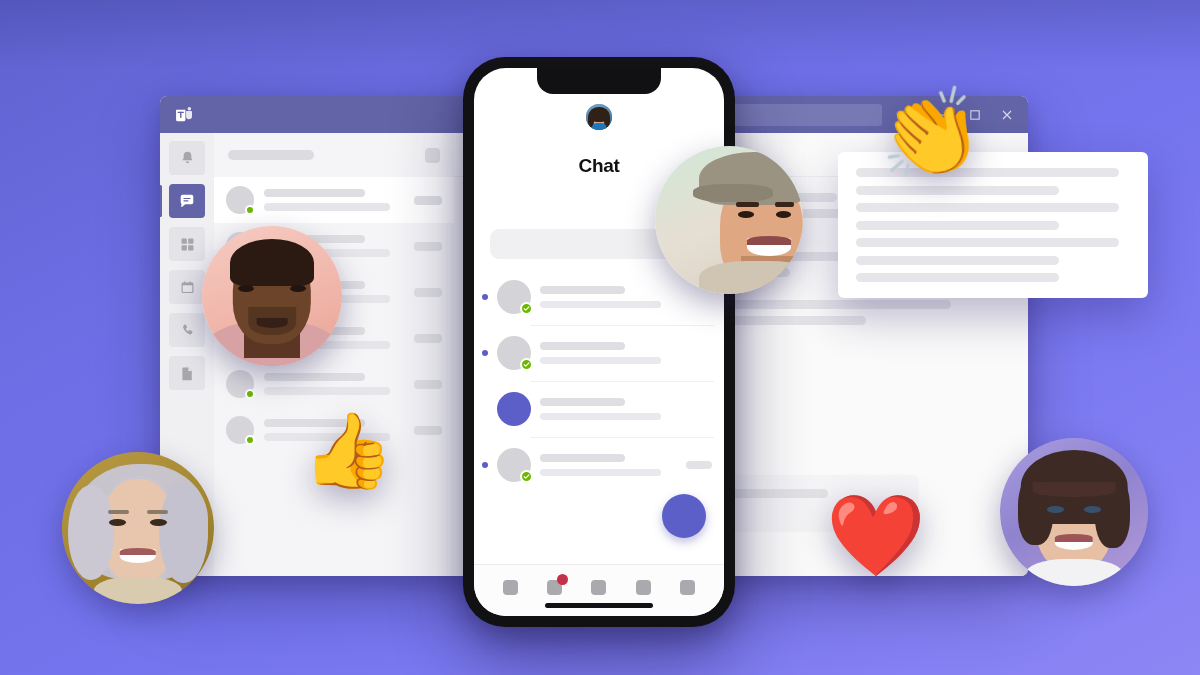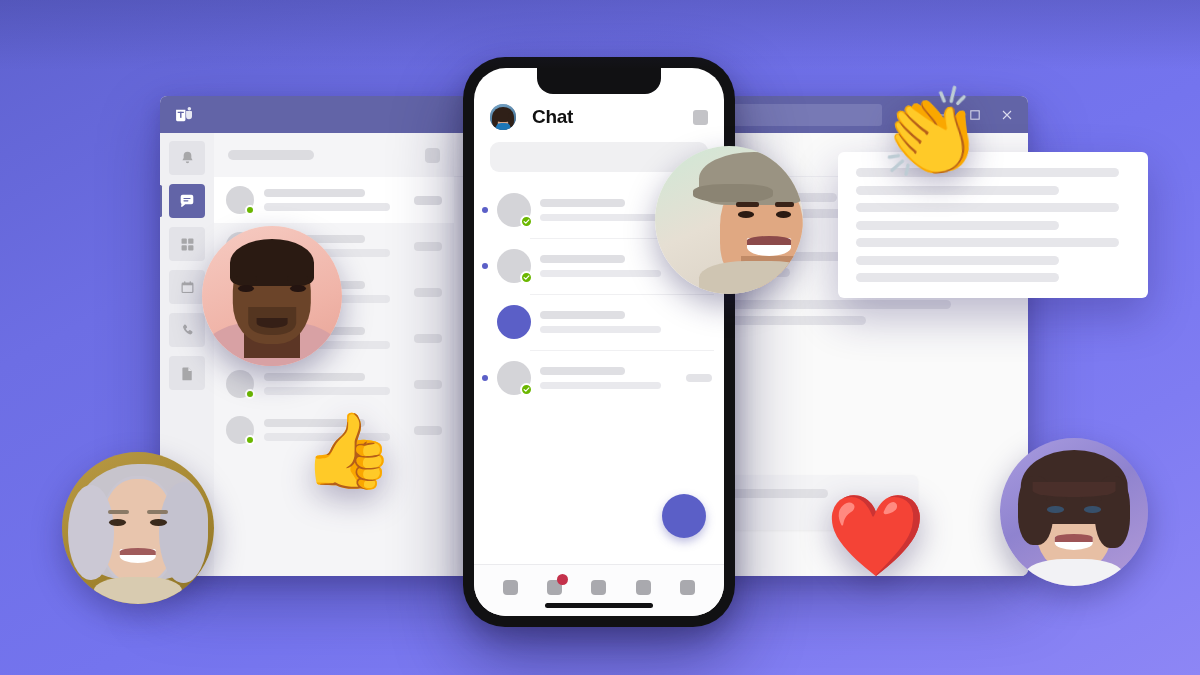--- a/index.html
+++ b/index.html
@@ -151,21 +151,21 @@
     position: relative;
     display: flex; flex-direction: column;
   }
   .notch {
     position: absolute; top: 0; left: 50%; transform: translateX(-50%);
     width: 124px; height: 26px; background: #111113;
     border-radius: 0 0 16px 16px; z-index: 6;
   }
   .ph-header {
     padding: 36px 16px 0 16px;
-    display: flex; align-items: center; gap: 16px;
+    display: flex; align-items: center; gap: 25px; flex-direction: column;
   }
   .ph-avatar {
     width: 26px; height: 26px; border-radius: 50%;
     overflow: hidden; flex: 0 0 auto;
     background: linear-gradient(160deg,#9aa7bd,#5b6b86);
     position: relative;
   }
   .ph-title { font-size: 19px; font-weight: 700; color: #111; letter-spacing: -.3px; }
   .ph-head-btn { margin-left: auto; width: 15px; height: 15px; border-radius: 3px; background: #c3c3c7; }
   .ph-search {

